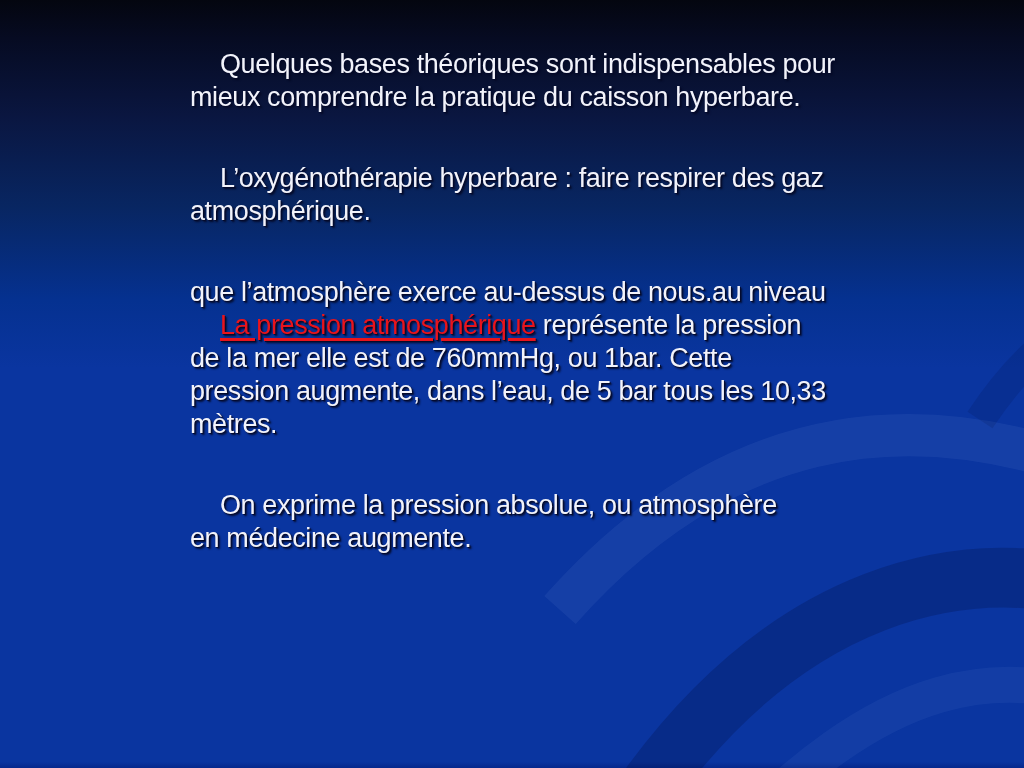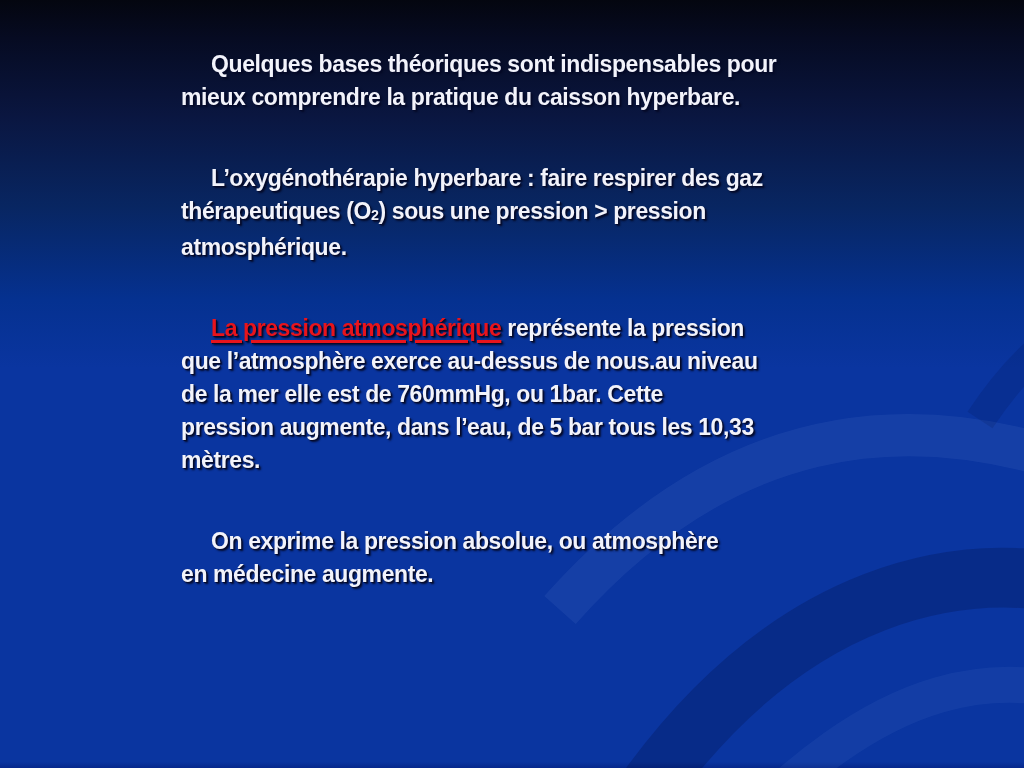--- a/index.html
+++ b/index.html
@@ -20,26 +20,26 @@
       #082662 27%,
       #053190 39%,
       var(--blue) 48%,
       var(--blue) 99.2%,
       #06288c 100%);
     font-family:"Liberation Sans", sans-serif;
   }
   .swirls{position:absolute;left:0;top:0;width:1024px;height:768px;pointer-events:none;}
   .textblock{
     position:absolute;
-    left:181px;
+    left:190px;
     top:48px;
     width:790px;
     color:var(--white);
-    font-weight:700;
-    font-size:23px;
+    font-weight:400;
+    font-size:27px;
     line-height:33px;
     letter-spacing:-0.4px;
     text-shadow:1px 1px 0 rgba(6,10,42,.9), 2px 2px 2px rgba(4,8,36,.95);
   }
   .para{margin:0 0 48px 0;}
   .para:last-child{margin-bottom:6px;}
   .line{white-space:nowrap;}
   .line.first{padding-left:30px;}
   .red-underline{
     color:var(--red);
@@ -61,26 +61,25 @@
     <path d="M720,850 C880,680 1000,650 1150,720" stroke="rgba(130,160,225,0.08)" stroke-width="36" fill="none"></path>
     <path d="M980,420 C1040,330 1100,300 1160,310" stroke="rgba(2,8,50,0.12)" stroke-width="30" fill="none"></path>
   </svg>
   <div class="textblock" id="textblock">
       <div class="para">
         <div class="line first"><span>Quelques bases théoriques sont indispensables pour</span></div>
         <div class="line"><span>mieux comprendre la pratique du caisson hyperbare.</span></div>
       </div>
       <div class="para">
         <div class="line first"><span>L’oxygénothérapie hyperbare : faire respirer des gaz</span></div>
-        <div class="line"><span>thérapeutiques (O</span><span class="sub">2</span><span>) sous une pression &gt; pression</span></div>
         <div class="line"><span>atmosphérique.</span></div>
       </div>
       <div class="para">
+        <div class="line"><span>que l’atmosphère exerce au-dessus de nous.au niveau</span></div>
         <div class="line first"><span class="red-underline">La pression atmosphérique</span><span> représente la pression</span></div>
-        <div class="line"><span>que l’atmosphère exerce au-dessus de nous.au niveau</span></div>
         <div class="line"><span>de la mer elle est de 760mmHg, ou 1bar. Cette</span></div>
         <div class="line"><span>pression augmente, dans l’eau, de 5 bar tous les 10,33</span></div>
         <div class="line"><span>mètres.</span></div>
       </div>
       <div class="para">
         <div class="line first"><span>On exprime la pression absolue, ou atmosphère</span></div>
         <div class="line"><span>en médecine augmente.</span></div>
       </div>
     </div>
 </div>

